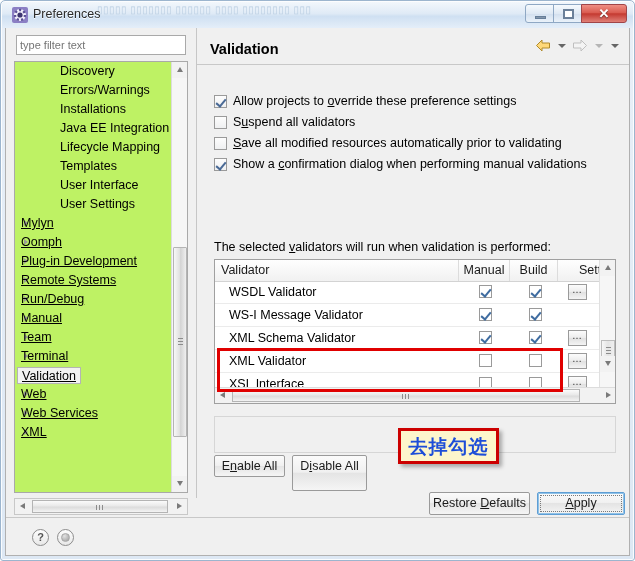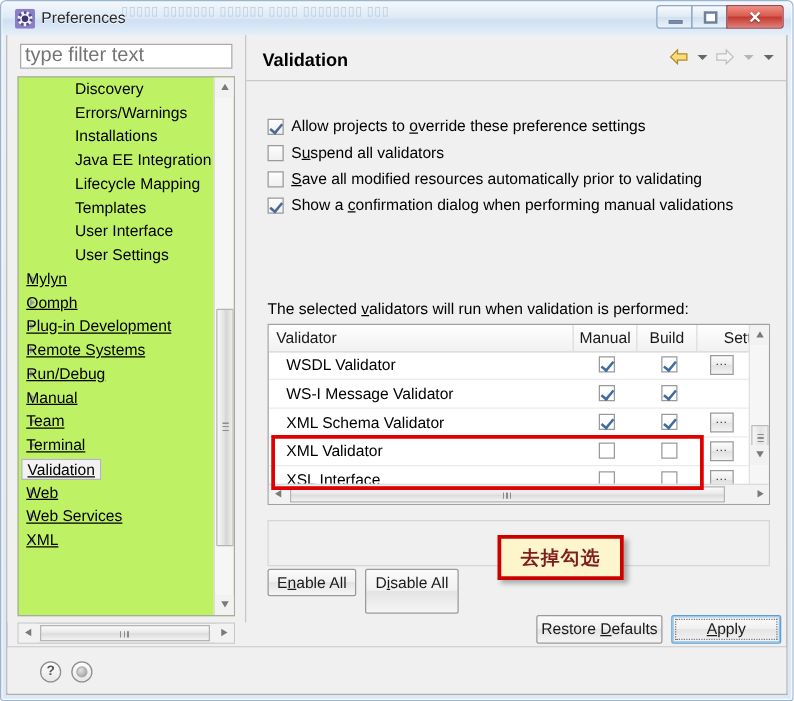--- a/index.html
+++ b/index.html
@@ -130,21 +130,21 @@
     background: #f0f0f0;
   }
   #filter-box {
     position: absolute;
     left: 10px; top: 7px;
     width: 170px; height: 20px;
     box-sizing: border-box;
     border: 1px solid #a9a9a9;
     background: #fff;
     font-family: "Liberation Sans", sans-serif;
-    font-size: 16px;
+    font-size: 11px;
     color: #6a6a6a;
     padding: 0 3px;
     outline: none;
   }
   #tree-wrap {
     position: absolute;
     left: 8px; top: 33px;
     width: 174px; height: 432px;
     background: #bef264;
     border: 1px solid #a9a9a9;
@@ -535,23 +535,23 @@
   }
 
   
   #annotation {
     position: absolute;
     left: 392px; top: 400px;
     width: 101px; height: 36px;
     box-sizing: border-box;
     border: 3px solid #cc0000;
     background: #fdf6cc;
-    color: #7f1d1d;
+    color: #1d4ed8;
     font-family: "DejaVu Sans", sans-serif;
-    font-size: 15px;
+    font-size: 19px;
     font-weight: bold;
     text-align: center;
     line-height: 30px;
     letter-spacing: 1px;
     box-shadow: 3px 3px 4px rgba(0,0,0,0.3);
     z-index: 8;
   }
 
   
   #bottom-sep {

